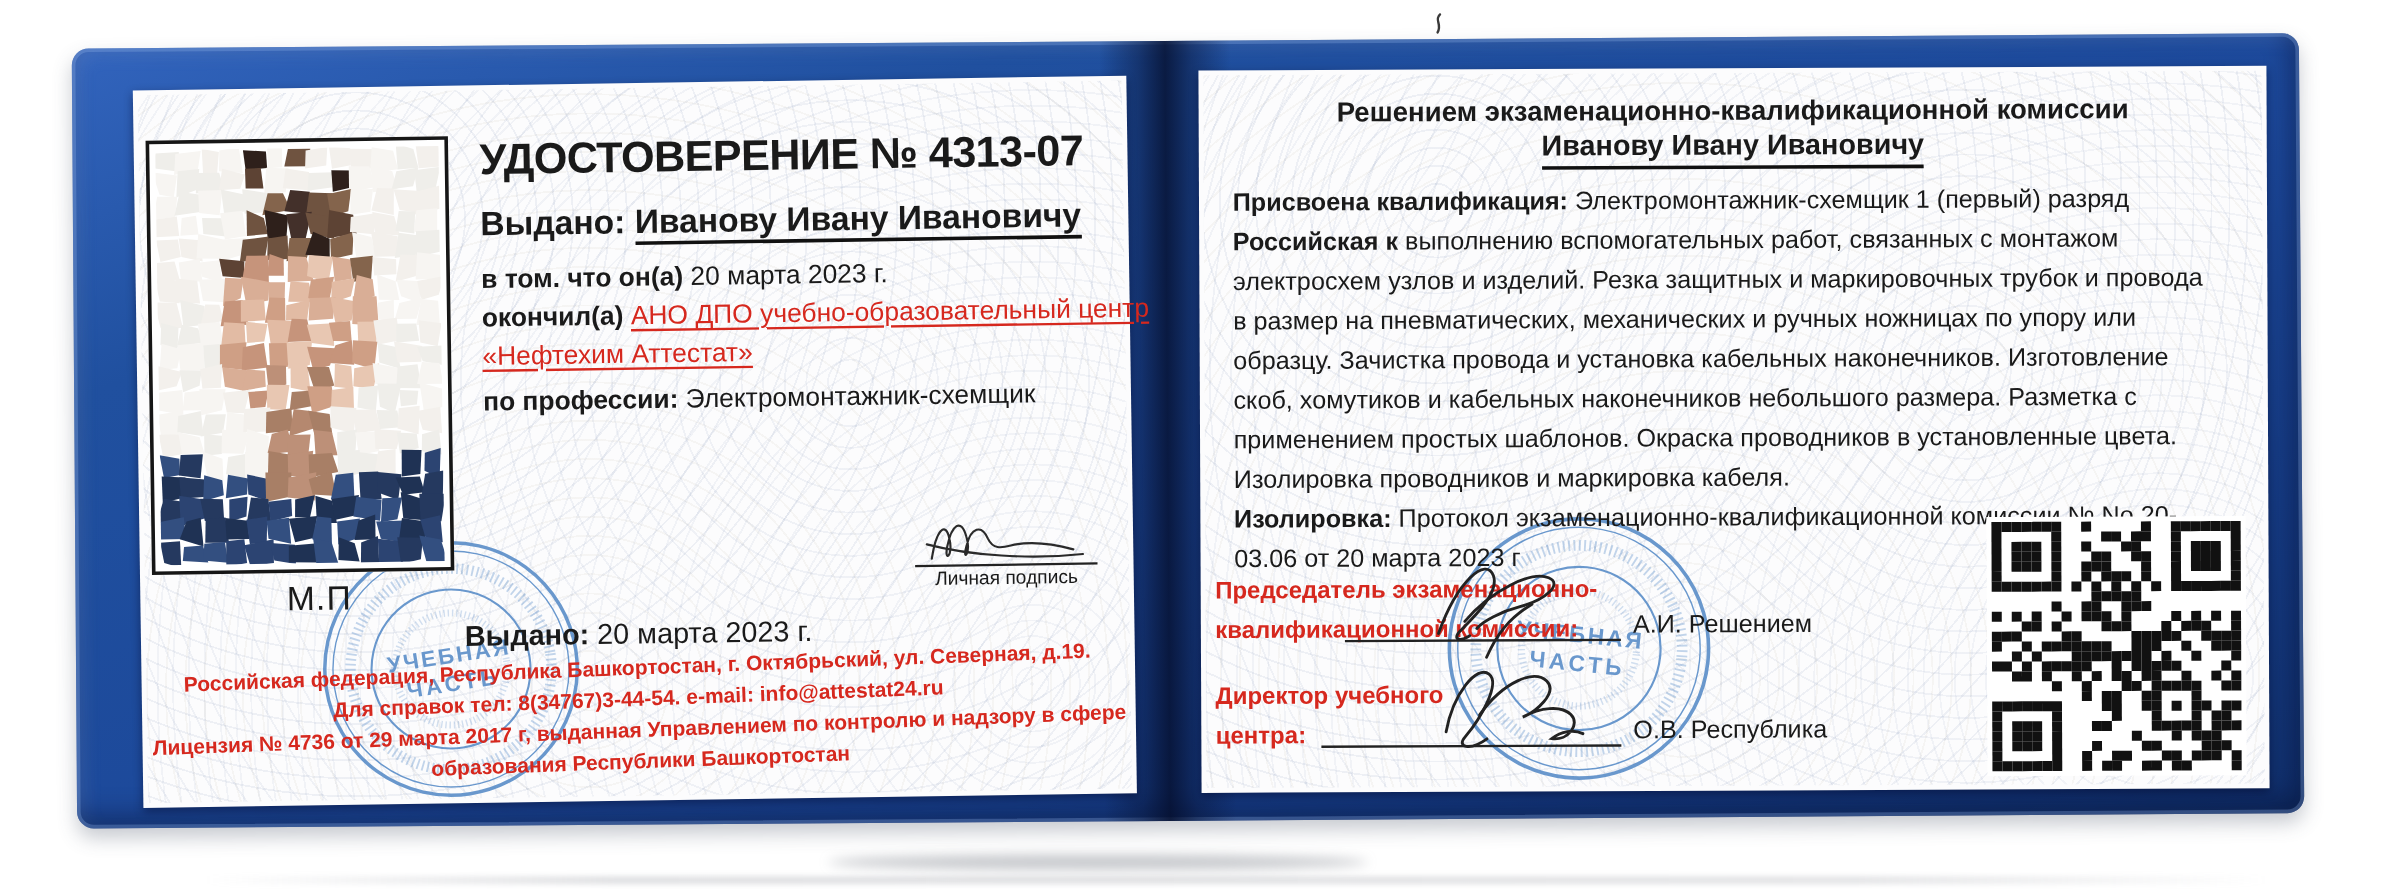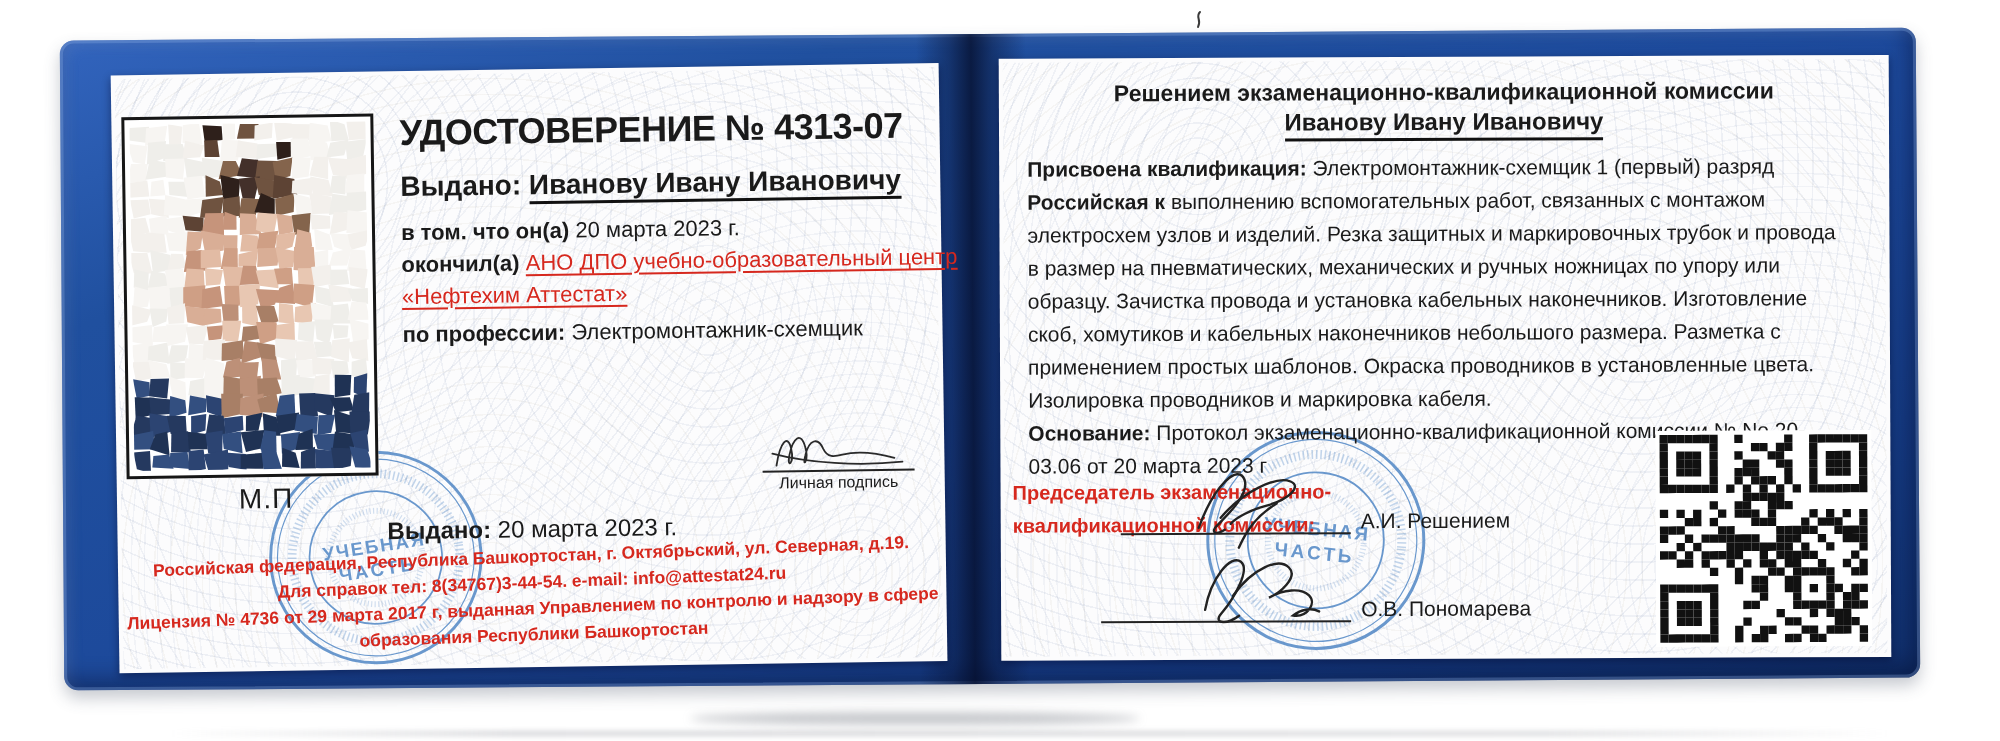--- a/index.html
+++ b/index.html
@@ -411,43 +411,44 @@
     <div class="rp-head">
       <div class="h1">Решением экзаменационно-квалификационной комиссии</div>
       <span class="h2">Иванову Ивану Ивановичу</span>
     </div>
 
     <div class="rp-body">
       <p><b>Присвоена квалификация:</b>
         <span>Электромонтажник-схемщик 1 (первый) разряд</span></p>
       <p><b>Российская к</b>
         <span>выполнению вспомогательных работ, связанных с монтажом электросхем узлов и изделий. Резка защитных и маркировочных трубок и провода в размер на пневматических, механических и ручных ножницах по упору или образцу. Зачистка провода и установка кабельных наконечников. Изготовление скоб, хомутиков и кабельных наконечников небольшого размера. Разметка с применением простых шаблонов. Окраска проводников в установленные цвета. Изолировка проводников и маркировка кабеля.</span></p>
-      <p><b>Основание:</b>
+      <p><b>Изолировка:</b>
         <span>Протокол экзаменационно-квалификационной комиссии № No 20-03.06 от 20 марта 2023 г</span></p>
     </div>
 
     <div class="red-label chair-label">Председатель экзаменационно-квалификационной комиссии:</div>
     <div class="chair-line"></div>
     <svg class="sig-chair" width="150" height="95" viewBox="0 0 150 95">
       <g fill="none" stroke="#222" stroke-width="2.4" stroke-linecap="round">
         <path d="M18,72 C34,28 58,8 64,24 C69,38 48,58 36,70 C30,76 34,80 44,74"></path>
         <path d="M40,62 C62,36 96,20 110,26 C122,31 108,44 86,50 C70,54 55,62 50,68"></path>
         <path d="M58,92 C66,74 76,60 96,48"></path>
       </g>
     </svg>
     <div class="chair-name">А.И. Решением</div>
 
+    <div class="red-label dir-label">Директор учебного центра:</div>
     <div class="dir-line"></div>
     <svg class="sig-dir" width="160" height="92" viewBox="0 0 160 92">
       <g fill="none" stroke="#222" stroke-width="2.4" stroke-linecap="round">
         <path d="M24,70 C30,38 50,14 60,22 C70,30 52,60 40,74 C32,83 44,86 58,76"></path>
         <path d="M52,56 C72,28 98,18 108,28 C118,38 98,54 88,58 C102,50 120,48 128,56 C136,64 126,78 112,76 C120,70 130,68 138,72"></path>
       </g>
     </svg>
-    <div class="dir-name">О.В. Пономарева</div>
+    <div class="dir-name">О.В. Республика</div>
 
     <div class="qr-box">
       <svg id="qr-svg" width="216" height="216" viewBox="0 0 208 208" fill="#111">
           <rect x="4" y="4" width="8" height="8"></rect>
           <rect x="4" y="12" width="8" height="8"></rect>
           <rect x="4" y="20" width="8" height="8"></rect>
           <rect x="4" y="28" width="8" height="8"></rect>
           <rect x="4" y="36" width="8" height="8"></rect>
           <rect x="4" y="44" width="8" height="8"></rect>
           <rect x="4" y="52" width="8" height="8"></rect>

